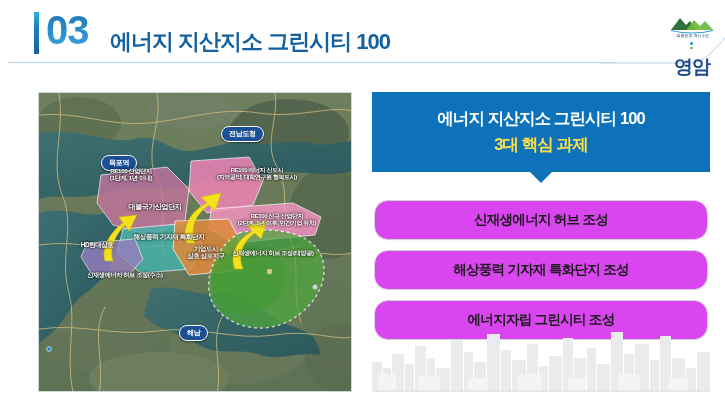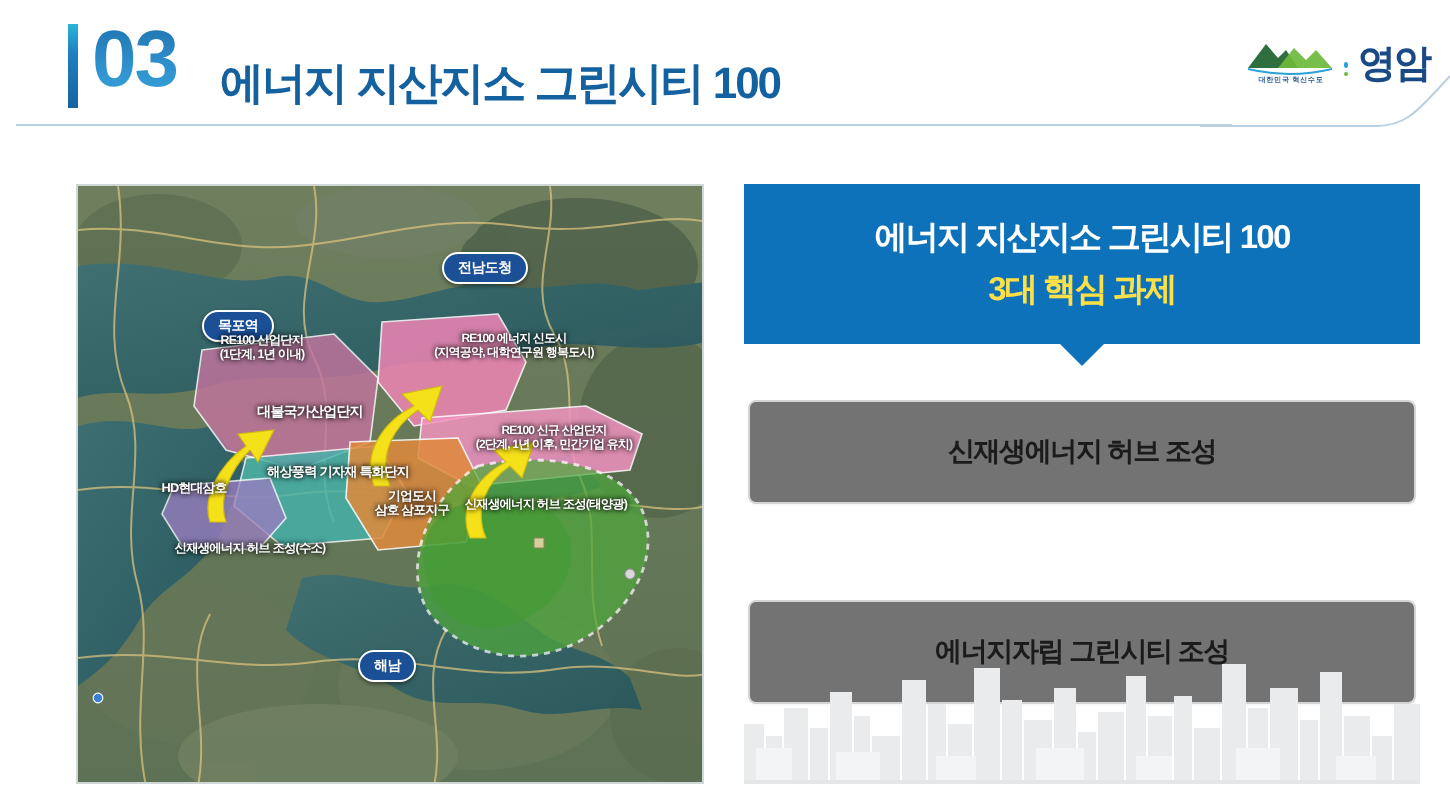--- a/index.html
+++ b/index.html
@@ -49,21 +49,21 @@
   }
   .title-main {
     position: absolute; left: 110px; top: 27px;
     font-size: 22px; font-weight: 700; color: #1461a0;
     letter-spacing: -1px; white-space: nowrap;
   }
 
   
   .logo {
     position: absolute; right: 10px; top: 12px;
-    height: 30px; display: flex; align-items: flex-end; gap: 4px;
+    height: 30px; display: flex; align-items: center; gap: 4px; flex-direction: column;
   }
   .logo-mark { position: relative; width: 46px; height: 26px; }
   .logo-mark svg { display: block; }
   .logo-tag {
     position: absolute; left: 2px; bottom: 0px; width: 44px;
     font-size: 3.6px; font-weight: 700; color: #2f5e8e;
     text-align: center; letter-spacing: 0.3px; white-space: nowrap;
   }
   .logo-dots { display: flex; flex-direction: column; gap: 2px; margin: 0 1px 4px 0; }
   .logo-dot { width: 2.5px; height: 2.5px; border-radius: 50%; background: #27a3d8; }
@@ -124,24 +124,24 @@
   }
   .blue-arrow {
     position: absolute; left: 50%; top: 80px; margin-left: -11px;
     width: 0; height: 0;
     border-left: 11px solid transparent;
     border-right: 11px solid transparent;
     border-top: 11px solid #0d72b9;
   }
 
   .task {
-    position: absolute; left: 2px; width: 334px; height: 52px;
-    background: #737373;
+    position: absolute; left: 2px; width: 334px; height: 40px;
+    background: #d946ef;
     border: 1.3px solid #d3d4d6;
-    border-radius: 4px;
+    border-radius: 14px;
     display: flex; align-items: center; justify-content: center;
     color: #1b1b1b;
     font-size: 13.5px; font-weight: 700; letter-spacing: -0.7px;
     box-shadow: 0 1px 1px rgba(0,0,0,.03);
   }
   .task.t1 { top: 108px; }
   .task.t2 { top: 158px; }
   .task.t3 { top: 208px; }
 
   .skyline {
@@ -302,20 +302,21 @@
 
   <div class="panel">
 
     <div class="blue-box">
       <div class="bb-line1">에너지 지산지소 그린시티 100</div>
       <div class="bb-line2">3대 핵심 과제</div>
     </div>
     <div class="blue-arrow"></div>
 
     <div class="task t1">신재생에너지 허브 조성</div>
+    <div class="task t2">해상풍력 기자재 특화단지 조성</div>
     <div class="task t3">에너지자립 그린시티 조성</div>
 
     <div class="skyline">
       <svg width="338" height="68" viewBox="0 0 338 68">
         <g fill="#e9ebed">
           <rect x="0" y="38" width="10" height="30"></rect>
           <rect x="11" y="44" width="8" height="24"></rect>
           <rect x="20" y="30" width="12" height="38"></rect>
           <rect x="33" y="40" width="9" height="28"></rect>
           <rect x="43" y="22" width="11" height="46"></rect>

